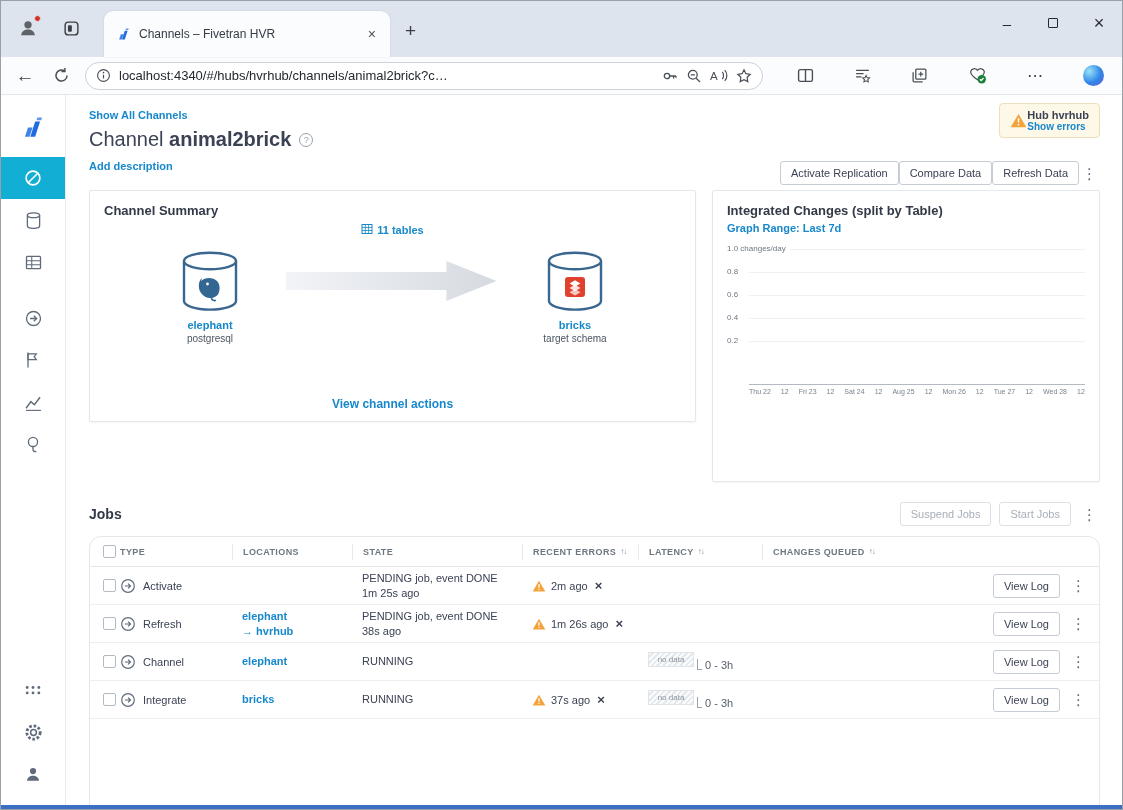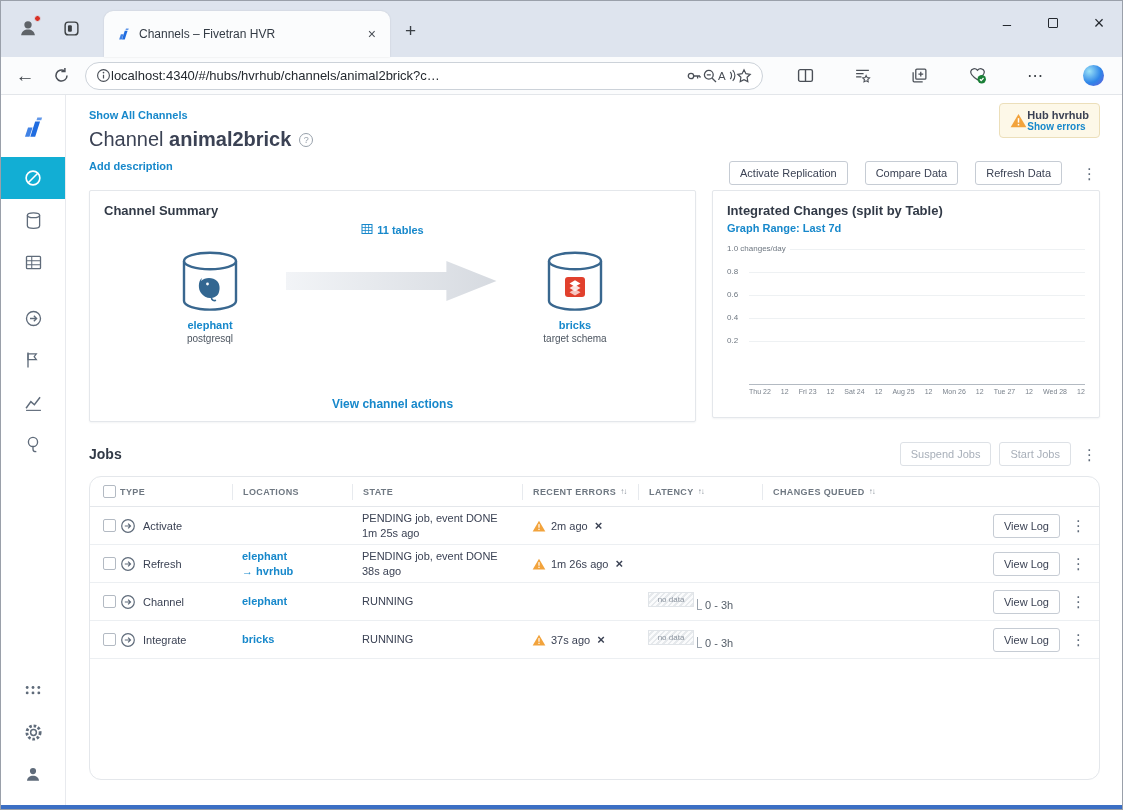--- a/index.html
+++ b/index.html
@@ -19,21 +19,21 @@
   .newtab { position:absolute; left:404px; top:20px; font-size:19px; color:#3b4046; cursor:pointer; line-height:1; }
   .win-controls { position:absolute; right:0; top:0; height:44px; display:flex; }
   .wc { width:46px; height:44px; display:flex; align-items:center; justify-content:center; font-size:15px; color:#24292f; cursor:pointer; }
   .maxbox { width:10px; height:10px; border:1.2px solid #24292f; border-radius:1px; display:inline-block; }
   .wc.close { font-size:18px; }
 
   
   .navbar { height:38px; background:#fbfcfd; display:flex; align-items:center; padding:0 12px; gap:12px; border-bottom:1px solid #e3e6ea; }
   .nav-ico { display:inline-flex; align-items:center; justify-content:center; width:24px; height:24px; cursor:pointer; color:#4a4f57; }
   .back-glyph { font-size:19px; line-height:1; color:#3b4046; }
-  .urlbar { flex:0 0 678px; height:28px; border:1px solid #ccd2d9; border-radius:14px; background:#fff; display:flex; align-items:center; padding:0 10px; cursor:text; }
+  .urlbar { flex:0 0 678px; height:28px; border:1px solid #ccd2d9; border-radius:14px; background:#fff; display:flex; align-items:center; padding:0 10px; gap:8px; cursor:text; }
   .url-text { flex:1; font-size:13px; color:#24292f; white-space:nowrap; overflow:hidden; }
   .nav-right { display:flex; align-items:center; justify-content:space-between; flex:1; padding:0 6px 0 22px; }
   .more-glyph { font-size:16px; color:#3b4046; }
   .copilot { width:21px; height:21px; border-radius:50%; background:radial-gradient(circle at 30% 30%, #9be2f7, #2f86e8 55%, #6a57d8); cursor:pointer; }
 
   
   .app { position:absolute; top:94px; left:0; right:0; bottom:4px; display:flex; background:#fff; }
   .sidebar { width:65px; border-right:1px solid #e8eaee; display:flex; flex-direction:column; align-items:center; padding-top:12px; flex-shrink:0; }
   .sb-item { width:64px; height:42px; display:flex; align-items:center; justify-content:center; cursor:pointer; }
   .sb-item.logo { cursor:default; margin-bottom:8px; }
@@ -47,41 +47,41 @@
   .title-row { margin-top:5px; display:flex; align-items:center; gap:8px; }
   .title-row h1 { font-size:20px; font-weight:400; color:#3b4254; }
   .title-row h1 b { font-weight:700; }
   .help-badge { width:14px; height:14px; border:1px solid #98a1ab; border-radius:50%; color:#98a1ab; font-size:9px; display:inline-flex; align-items:center; justify-content:center; cursor:pointer; }
   .add-desc { display:inline-block; margin-top:9px; font-size:11px; font-weight:700; }
 
   .hub-box { position:absolute; top:8px; right:22px; background:#fdf8e8; border:1px solid #ecdfba; border-radius:4px; padding:5px 10px; display:flex; align-items:center; cursor:pointer; }
   .hub-label { font-size:11px; font-weight:700; color:#3b4254; }
   .hub-link { font-size:10px; font-weight:700; }
 
-  .actions-row { position:absolute; top:66px; right:22px; display:flex; align-items:center; gap:17px; }
+  .actions-row { position:absolute; top:66px; right:22px; display:flex; align-items:center; gap:0; }
   .btn { background:#fff; border:1px solid #c6ccd4; border-radius:3px; font-size:11px; color:#3b4254; padding:5px 10px; font-family:inherit; cursor:pointer; white-space:nowrap; }
   .btn.disabled { color:#a8afb9; border-color:#dde1e6; cursor:default; }
   .kebab { font-size:15px; color:#5f6b7a; cursor:pointer; padding:0 3px; line-height:1; }
 
   
   .cards-row { display:flex; gap:16px; margin-top:16px; }
   .card { background:#fff; border:1px solid #e4e7eb; border-radius:2px; box-shadow:0 1px 2px rgba(20,30,50,.05); }
   .card-title { font-size:13px; font-weight:700; color:#323a47; }
 
   .summary-card { width:607px; height:232px; position:relative; padding:12px 14px; }
   .tables-link { position:absolute; top:32px; left:0; right:0; text-align:center; font-size:11px; font-weight:700; }
   .tables-link svg { vertical-align:-1px; margin-right:4px; }
   .nodes-row { position:absolute; top:58px; left:72px; right:72px; display:flex; align-items:flex-start; }
   .node { display:flex; flex-direction:column; align-items:center; width:96px; }
   .node-name { margin-top:6px; font-size:11px; font-weight:700; color:#1788cb; cursor:pointer; }
   .node-type { margin-top:2px; font-size:10px; color:#4c5560; }
   .flow-arrow { flex:1; margin:10px 28px 0 28px; height:44px; }
   .summary-footer { position:absolute; bottom:10px; left:0; right:0; text-align:center; font-size:12px; font-weight:700; }
 
-  .chart-card { flex:1; height:228px; padding:12px 14px; position:relative; }
+  .chart-card { flex:1; height:292px; padding:12px 14px; position:relative; }
   .range-link { display:inline-block; margin-top:4px; font-size:11px; font-weight:700; }
   .chart { margin-top:13px; }
   .grid-row { height:23px; position:relative; }
   .grid-row .line { position:absolute; left:22px; right:0; top:0; border-top:1px solid #eef1f3; }
   .grid-row .ytick { position:absolute; left:0; top:-5px; font-size:8px; color:#6e7781; background:#fff; padding-right:4px; white-space:nowrap; }
   .series-row { height:21px; position:relative; }
   .series-line { position:absolute; left:22px; right:0; bottom:0; border-top:1.5px solid #b3bac2; }
   .xticks { margin:3px 0 0 22px; display:flex; justify-content:space-between; }
   .xtick { font-size:7px; color:#7a828c; white-space:nowrap; }
 

